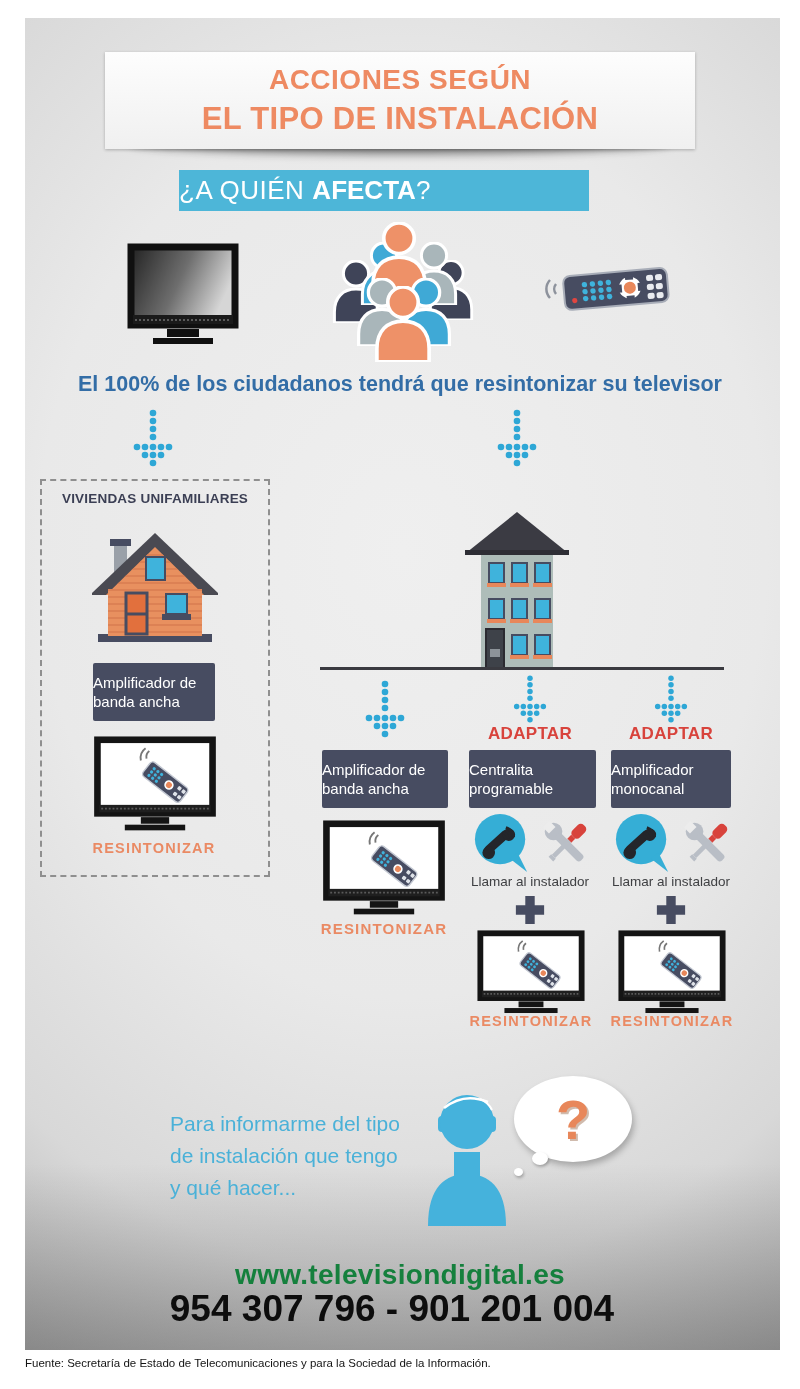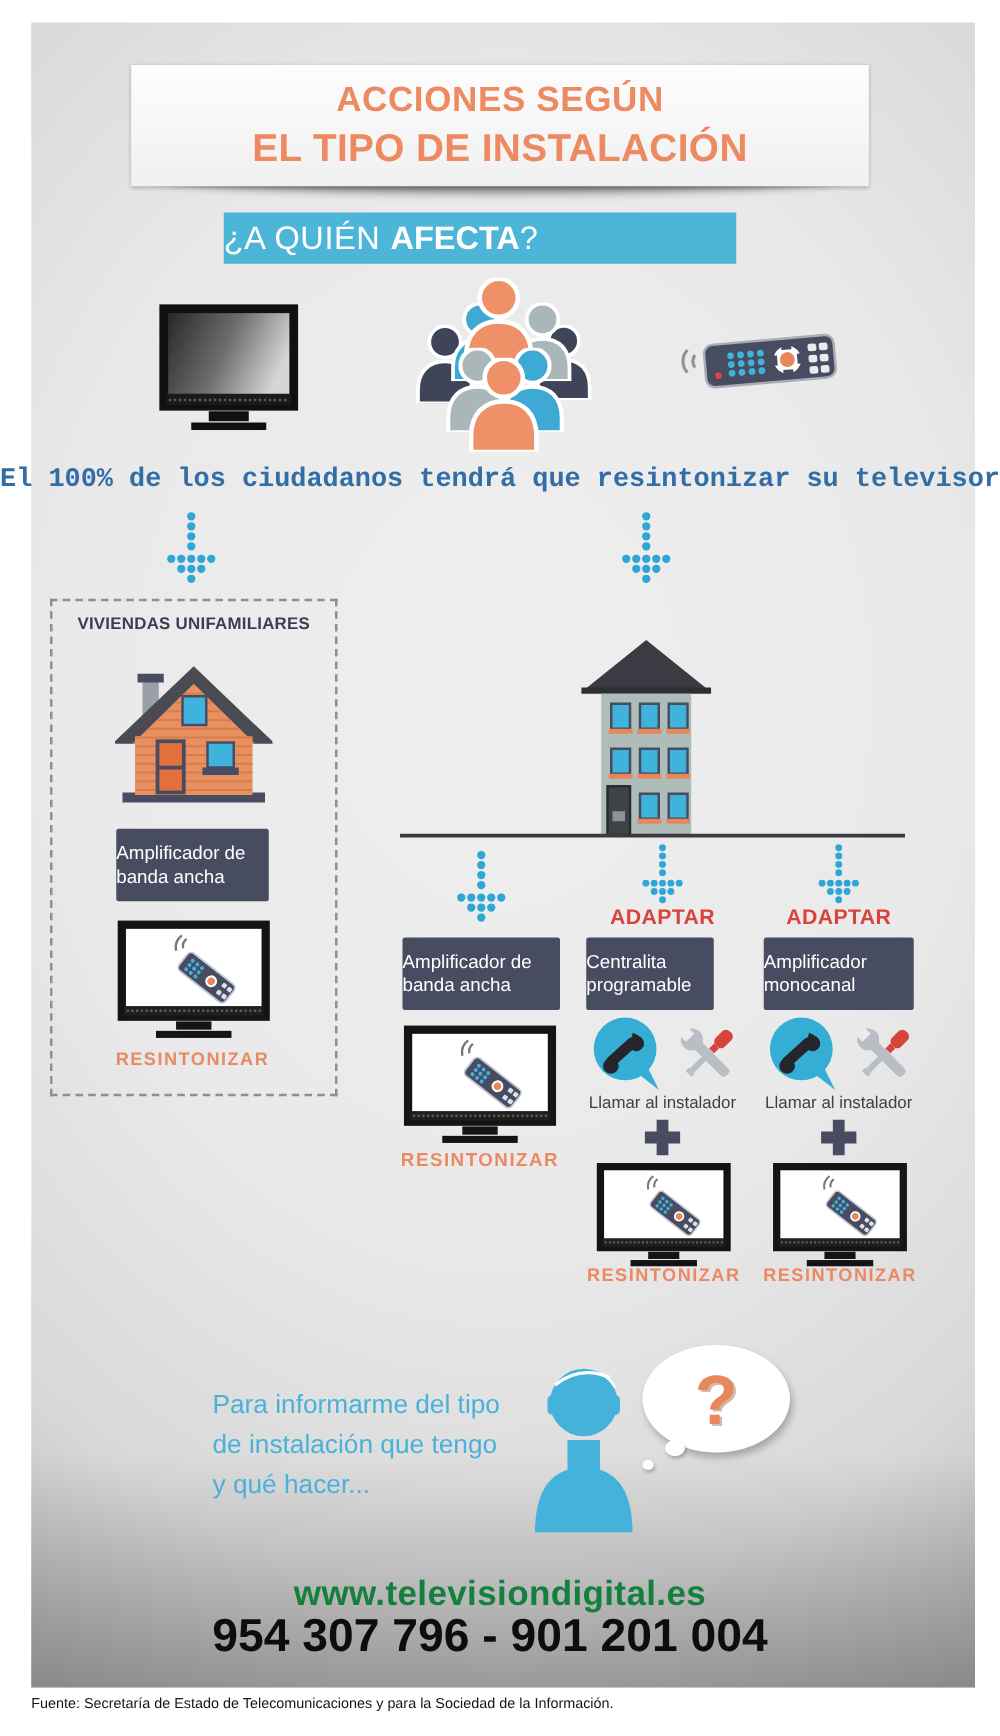--- a/index.html
+++ b/index.html
@@ -28,21 +28,21 @@
   #banner .light{font-weight:400;letter-spacing:.5px;}
   #banner .heavy{font-weight:800;margin-left:8px;}
 
   
   #tv-top{left:127px;top:243px;width:112px;height:110px;}
   #crowd{left:326px;top:222px;width:148px;height:148px;}
   .crowd-p{position:absolute;}
   #remote-top{left:540px;top:260px;width:135px;height:60px;}
 
   #statement{left:0;top:372px;width:800px;text-align:center;color:#336da6;
-    font-size:21.5px;font-weight:700;font-family:Liberation Mono, monospace;}
+    font-size:21.5px;font-weight:700;}
 
   .dot-arrow{position:absolute;}
 
   
   .dash-box{position:absolute;border:2px dashed #8f8f8f;}
   #box-left{left:40px;top:479px;width:226px;height:394px;}
   #box-right{left:283px;top:479px;width:473px;height:572px;}
   .box-title{position:absolute;width:100%;text-align:center;color:#3b3f54;
     font-size:13.5px;font-weight:700;letter-spacing:.2px;}
   #sf-title{top:10px;}
@@ -57,21 +57,21 @@
     font-size:14.5px;text-align:center;}
   #resint-sf{left:60px;top:840px;width:188px;}
 
   #building{left:465px;top:511px;width:104px;height:158px;}
   #ground{left:320px;top:667px;width:404px;height:3px;background:#3a3a40;}
 
   .adapt{position:absolute;color:#d8433c;font-weight:800;font-size:17px;text-align:center;letter-spacing:.3px;}
   #adapt-2{left:470px;top:724px;width:120px;}
   #adapt-3{left:611px;top:724px;width:120px;}
   #equip-c1{left:322px;top:750px;width:126px;height:58px;}
-  #equip-c2{left:469px;top:750px;width:102px;height:58px;}
+  #equip-c2{left:469px;top:750px;width:127px;height:58px;}
   #equip-c3{left:611px;top:750px;width:120px;height:58px;}
   #tv-c1{left:322px;top:820px;width:124px;height:100px;}
   #resint-c1{left:290px;top:920px;width:188px;font-size:15px;}
   .phone{position:absolute;width:58px;height:62px;}
   #phone-c2{left:473px;top:812px;}
   #phone-c3{left:614px;top:812px;}
   .tools{position:absolute;width:52px;height:56px;}
   #tools-c2{left:540px;top:816px;}
   #tools-c3{left:681px;top:816px;}
   .call{position:absolute;width:134px;text-align:center;color:#3f4043;font-size:13.5px;}

